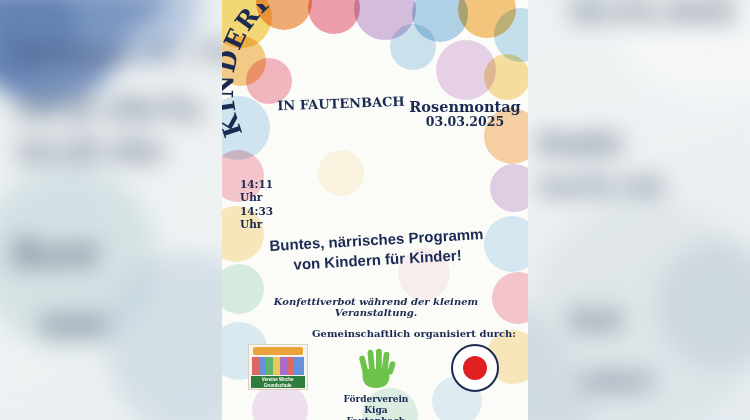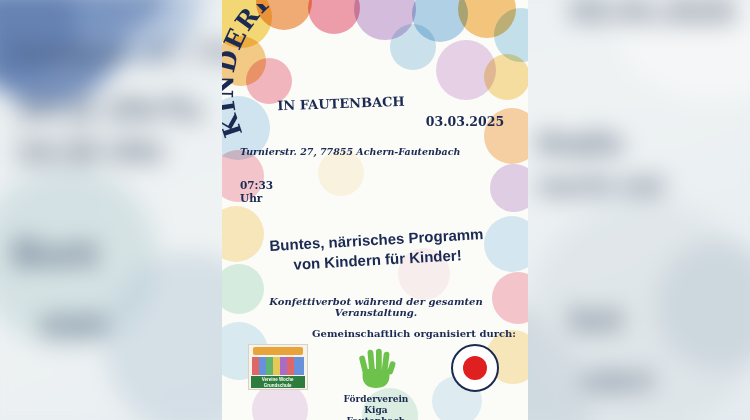--- a/index.html
+++ b/index.html
@@ -359,38 +359,39 @@
           <path id="arcpath" d="M 28,142 A 118,112 0 0 1 232,26" fill="none"></path>
         </defs>
         <text font-size="25" letter-spacing="1.5">
           <textPath href="#arcpath" startOffset="4%">KINDERFASTNACHT</textPath>
         </text>
       </svg>
     </div>
 
     <div class="subtitle-in">IN FAUTENBACH</div>
 
+    <div class="rosenmontag">Rosenmontag</div>
     <div class="datum">03.03.2025</div>
 
-    <div class="address">Turnierstr. 27, 77855 Achern-Fautenbach</div>
 
     <div class="schedule">
       <div class="srow">
+        <div class="stime">14:11 Uhr</div>
       </div>
       <div class="srow">
-        <div class="stime">07:33 Uhr</div>
+        <div class="stime">14:33 Uhr</div>
       </div>
     </div>
 
     <div class="programm">
       <div>Buntes, närrisches Programm</div>
       <div>von Kindern für Kinder!</div>
     </div>
 
-    <div class="hinweis">Konfettiverbot während der gesamten Veranstaltung.</div>
+    <div class="hinweis">Konfettiverbot während der kleinem Veranstaltung.</div>
 
     <div class="orga">Gemeinschaftlich organisiert durch:</div>
 
     <div class="logos">
 
       <div class="logo-box">
         <div class="logo-art">
           <div class="fv">
             <div class="fv-top"></div>
             <div class="fv-mid"></div>

